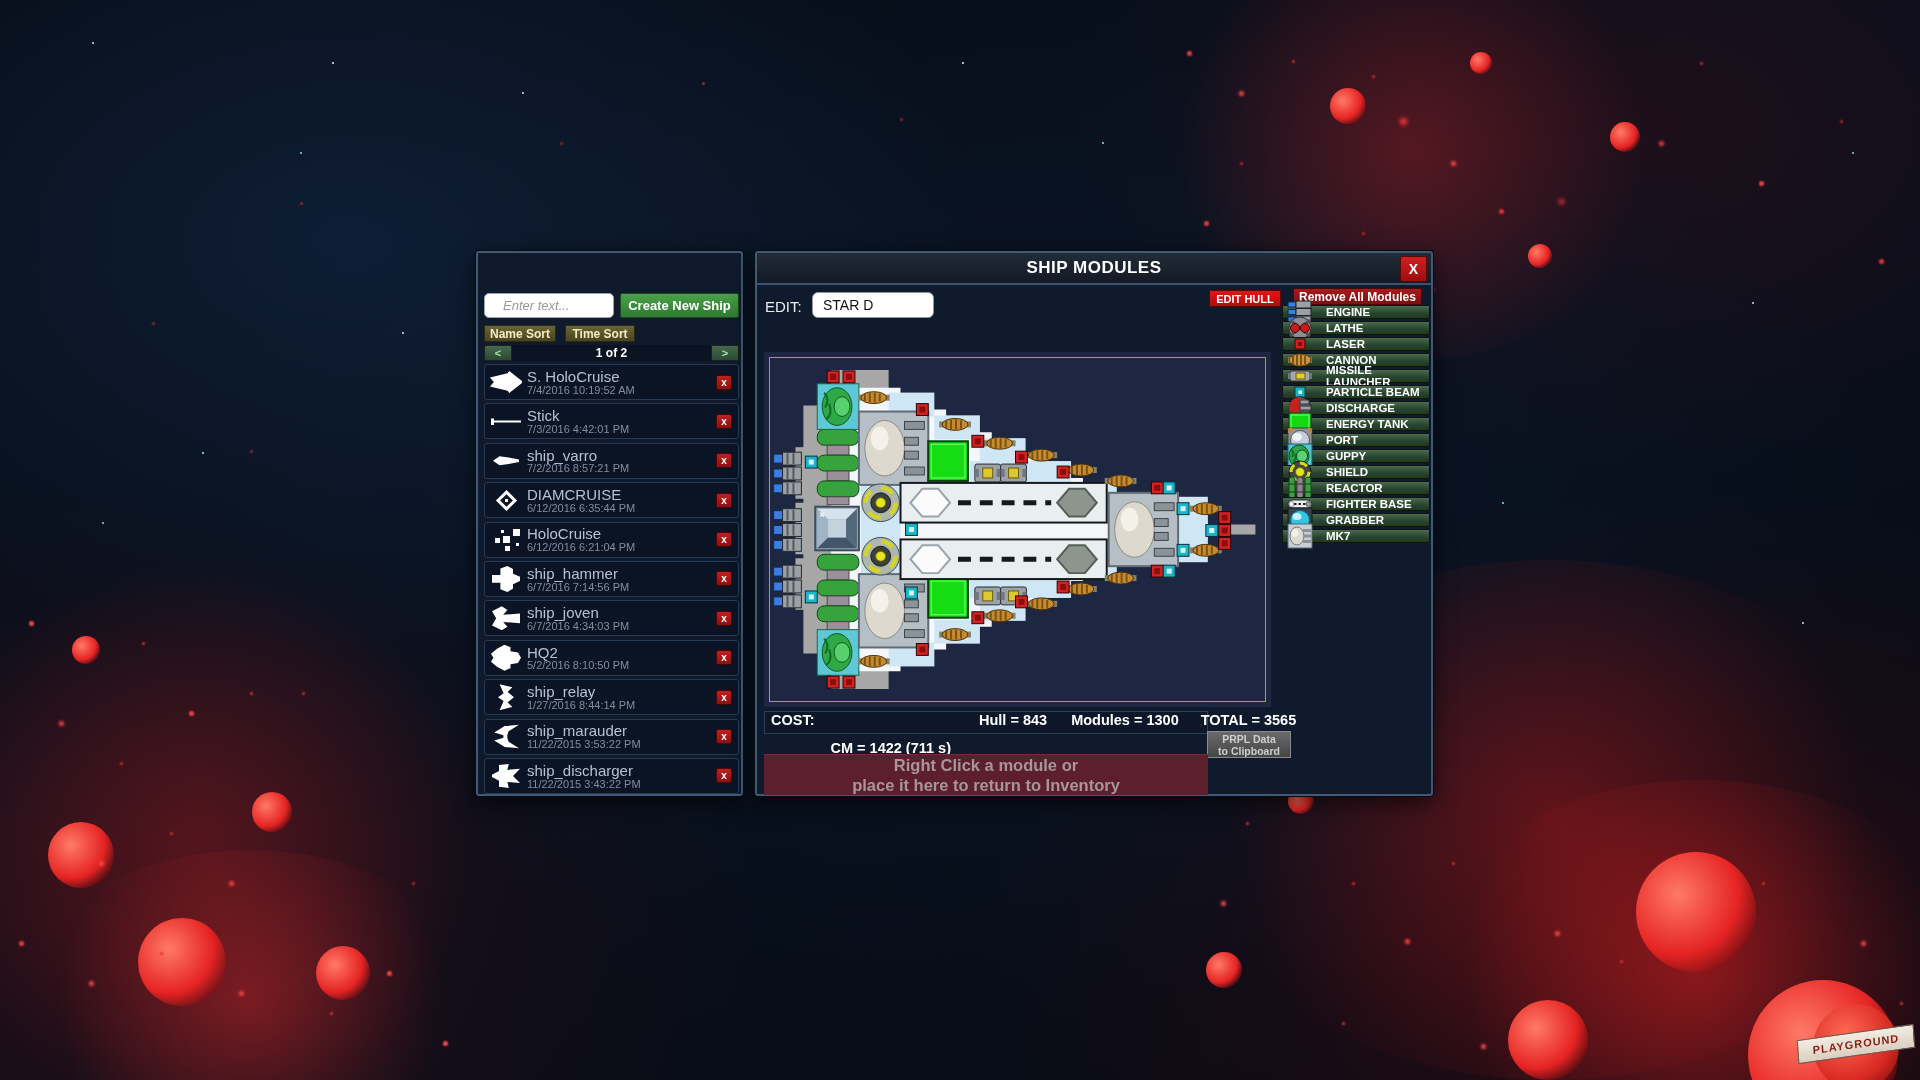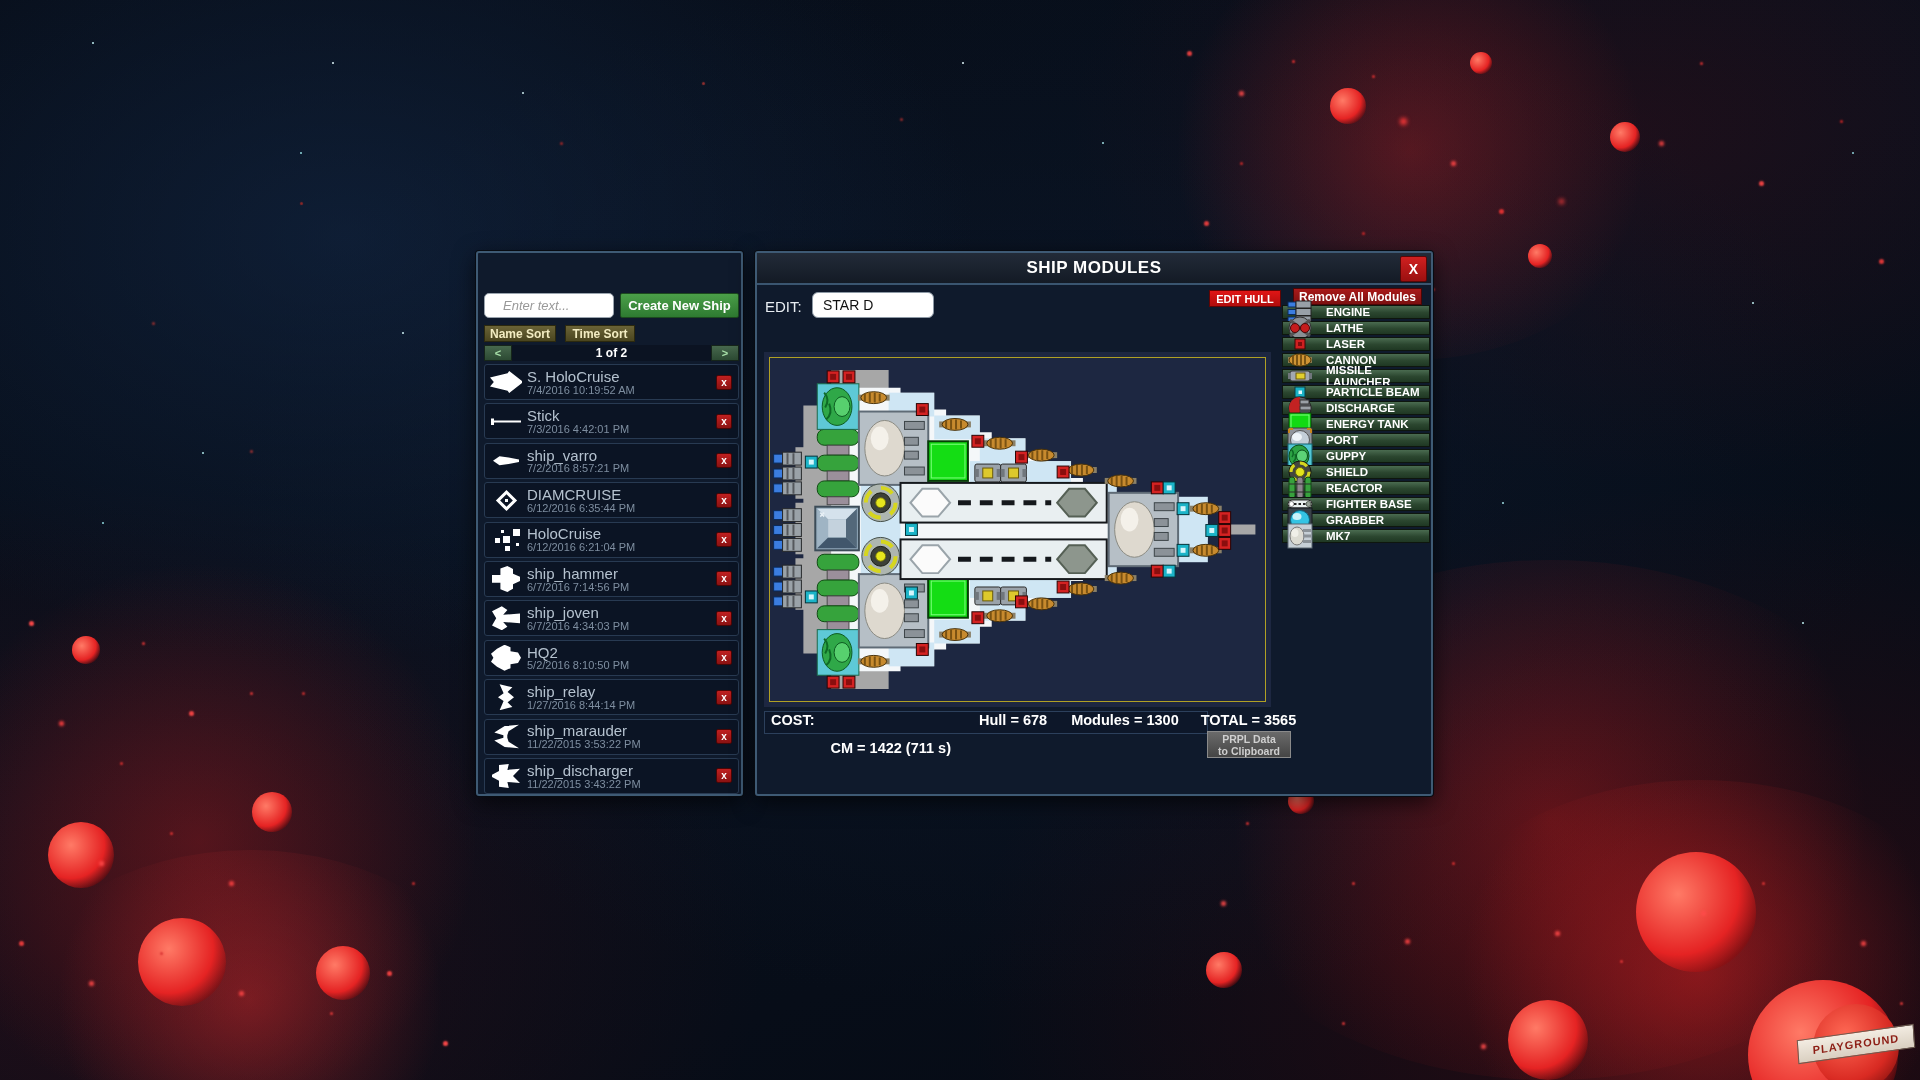--- a/index.html
+++ b/index.html
@@ -522,30 +522,34 @@
           <use href="#p" transform="translate(415,152)"></use>
             <use href="#p" transform="translate(415,194)"></use>
           <use href="#p" transform="translate(444,174)"></use>
         </g>
       </svg>
     </div>
 
     <div class="costbar">
       <span class="c0">COST:</span>
       <span class="c1">CM = 1422 (711 s)</span>
-      <span class="c2">Hull = 678</span>
+      <span class="c2">Hull = 843</span>
       <span class="c3">Modules = 1300</span>
       <span class="c4">TOTAL = 3565</span>
     </div>
 
     <div class="btn-prpl">
       <span><span>PRPL Data</span><br>
       <span>to Clipboard</span></span>
     </div>
 
+    <div class="hintbar">
+      <div>Right Click a module or</div>
+      <div>place it here to return to Inventory</div>
+    </div>
 
     <div class="modcol">
       <div class="mrow">
         <span class="micon">
             <svg viewBox="0 0 26 26">
           <rect x="1" y="3" width="8" height="5" fill="#3b7de0" stroke="#0a2a5a"></rect>
               <rect x="9" y="2" width="15" height="7" fill="#98a0a8" stroke="#222"></rect>
           <rect x="1" y="10.5" width="8" height="5" fill="#3b7de0" stroke="#0a2a5a"></rect>
               <rect x="9" y="9.5" width="15" height="7" fill="#98a0a8" stroke="#222"></rect>
           <rect x="1" y="18" width="8" height="5" fill="#3b7de0" stroke="#0a2a5a"></rect>

